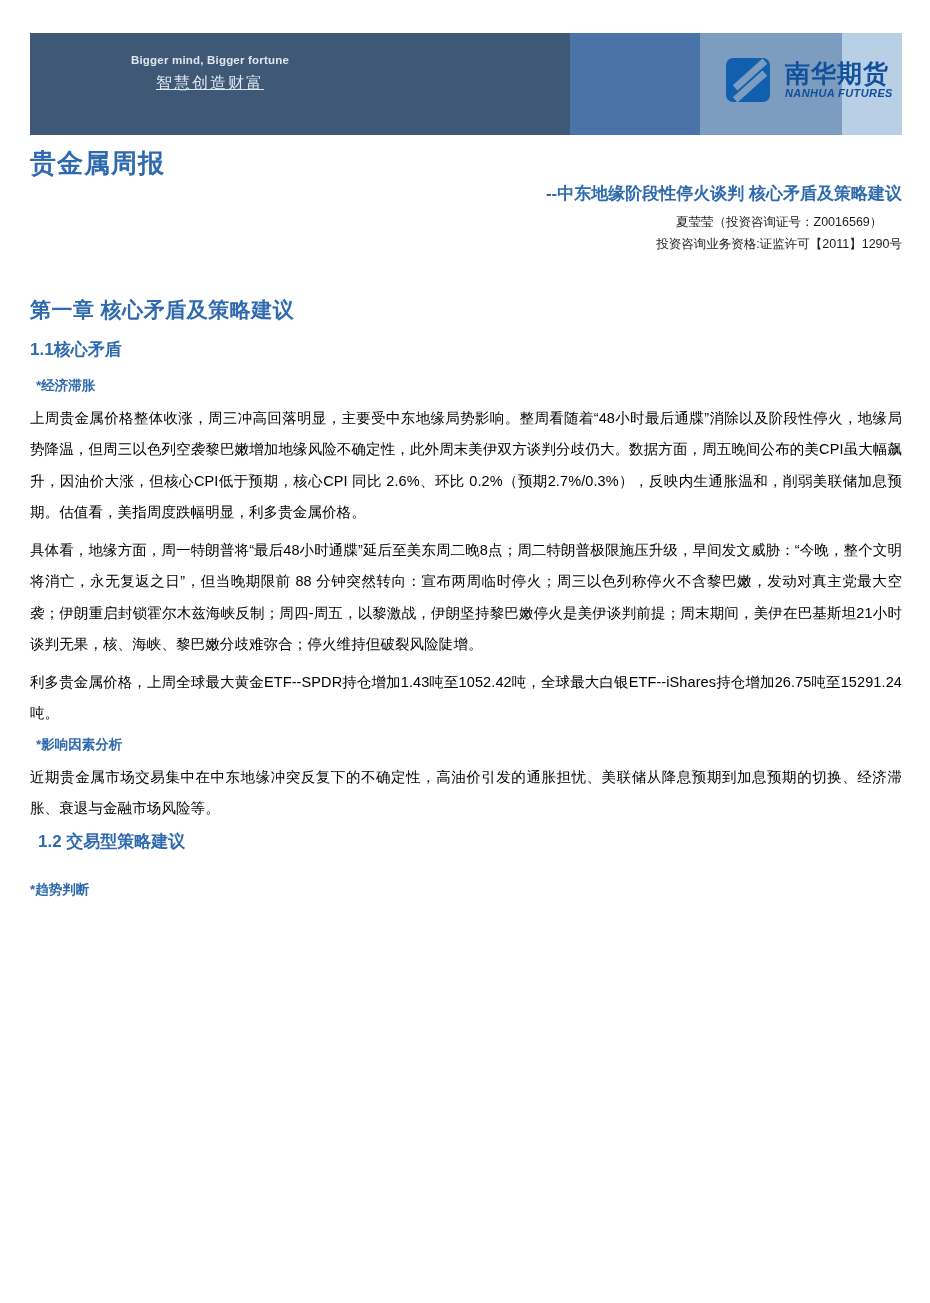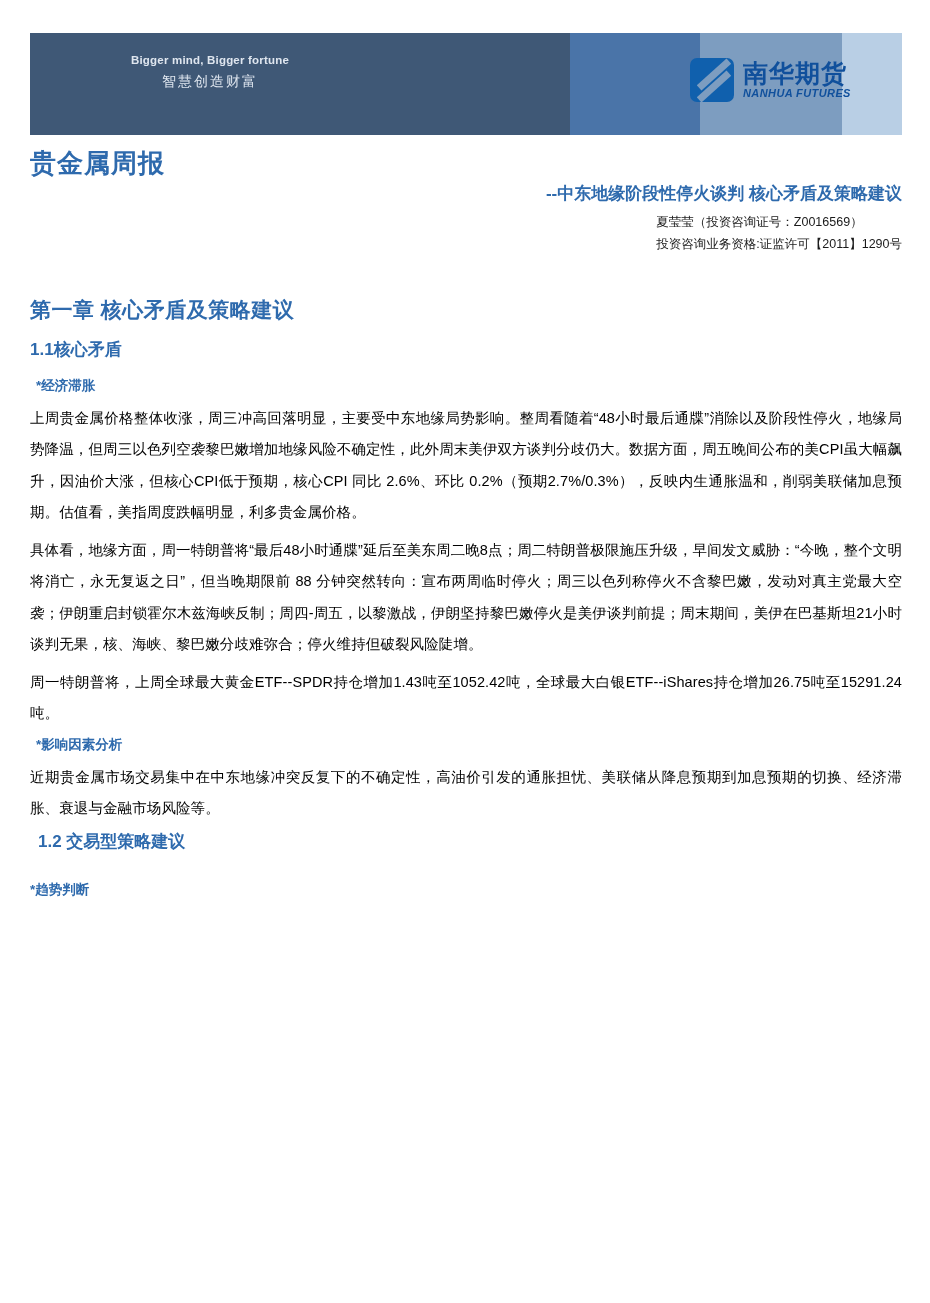--- a/index.html
+++ b/index.html
@@ -39,32 +39,33 @@
     color: #dfe6ef;
     line-height: 1.5;
   }
   .tagline .en {
     font-size: 11.5px;
     font-weight: bold;
     letter-spacing: .2px;
     white-space: nowrap;
   }
   .tagline .cn {
-    font-size: 14px;
+    font-size: 16px;
     letter-spacing: 2px;
     margin-top: 2px;
+    text-decoration: underline;
   }
 
   .logo-wrap {
     position: absolute;
-    left: 690px;
+    left: 726px;
     top: 58px;
     display: flex;
     align-items: center;
-    gap: 9px;
+    gap: 15px;
   }
   .logo-mark {
     width: 44px; height: 44px;
     background: #1060ad;
     border-radius: 7px;
     position: relative;
     flex: none;
   }
   .logo-mark::before,
   .logo-mark::after {
@@ -118,21 +119,21 @@
     top: 182px;
     font-size: 17px;
     font-weight: bold;
     color: #2e6aad;
     white-space: nowrap;
   }
   .byline {
     position: absolute;
     right: 28px;
     top: 212px;
-    text-align: left;
+    text-align: center;
     font-size: 12.5px;
     color: #1a1a1a;
     line-height: 1.75;
   }
 
   
   .content {
     position: absolute;
     left: 30px;
     top: 296px;
@@ -200,21 +201,21 @@
 
 <div class="content">
 
   <h1 class="chapter">第一章 核心矛盾及策略建议</h1>
 
   <h2 class="sub">1.1核心矛盾</h2>
 
   <h3 class="star pad">*经济滞胀</h3>
   <p class="body">上周贵金属价格整体收涨，周三冲高回落明显，主要受中东地缘局势影响。整周看随着“48小时最后通牒”消除以及阶段性停火，地缘局势降温，但周三以色列空袭黎巴嫩增加地缘风险不确定性，此外周末美伊双方谈判分歧仍大。数据方面，周五晚间公布的美CPI虽大幅飙升，因油价大涨，但核心CPI低于预期，核心CPI 同比 2.6%、环比 0.2%（预期2.7%/0.3%），反映内生通胀温和，削弱美联储加息预期。估值看，美指周度跌幅明显，利多贵金属价格。</p>
   <p class="body">具体看，地缘方面，周一特朗普将“最后48小时通牒”延后至美东周二晚8点；周二特朗普极限施压升级，早间发文威胁：“今晚，整个文明将消亡，永无复返之日”，但当晚期限前 88 分钟突然转向：宣布两周临时停火；周三以色列称停火不含黎巴嫩，发动对真主党最大空袭；伊朗重启封锁霍尔木兹海峡反制；周四-周五，以黎激战，伊朗坚持黎巴嫩停火是美伊谈判前提；周末期间，美伊在巴基斯坦21小时谈判无果，核、海峡、黎巴嫩分歧难弥合；停火维持但破裂风险陡增。</p>
-  <p class="body">周一特朗普将，上周全球最大黄金ETF--SPDR持仓增加1.43吨至1052.42吨，全球最大白银ETF--iShares持仓增加26.75吨至15291.24吨。</p>
+  <p class="body">利多贵金属价格，上周全球最大黄金ETF--SPDR持仓增加1.43吨至1052.42吨，全球最大白银ETF--iShares持仓增加26.75吨至15291.24吨。</p>
 
   <h3 class="star pad">*影响因素分析</h3>
   <p class="body">近期贵金属市场交易集中在中东地缘冲突反复下的不确定性，高油价引发的通胀担忧、美联储从降息预期到加息预期的切换、经济滞胀、衰退与金融市场风险等。</p>
 
   <h2 class="sub indent">1.2 交易型策略建议</h2>
 
   <h3 class="star">*趋势判断</h3>
 
 </div>
 

